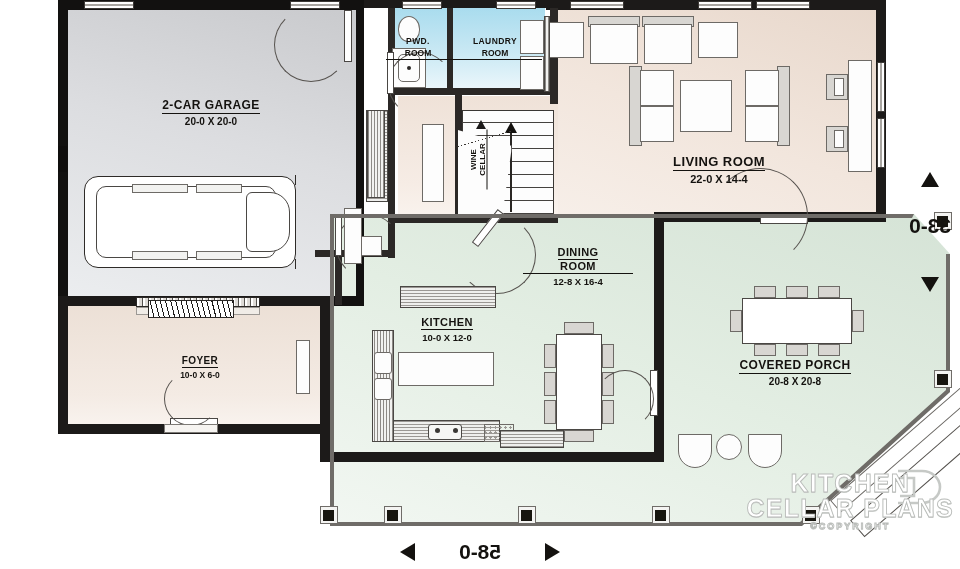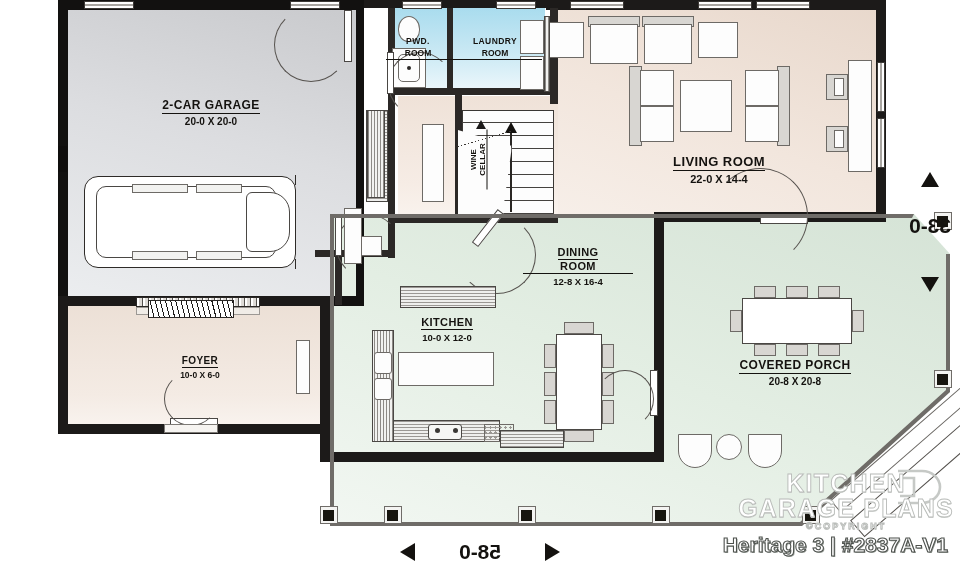--- a/index.html
+++ b/index.html
@@ -375,18 +375,17 @@
     <div class="tri tri-d" style="left:13px;bottom:0px;"></div>
   </div>
 
   <svg id="wmlogo" viewBox="0 0 56 40">
     <path d="M6 4 L30 4 A18 16 0 0 1 30 36 L6 36" fill="none" stroke="#c6c9c6" stroke-width="2.6"></path>
     <path d="M8 11 L22 11 L22 29 L8 29" fill="none" stroke="#c6c9c6" stroke-width="2.6"></path>
   </svg>
 
   <div id="wm">
     <div class="w1">KITCHEN</div>
-    <div class="w2">GARAGE PLANS</div>
+    <div class="w2">CELLAR PLANS</div>
     <div class="w3">©COPYRIGHT</div>
   </div>
 
-  <div id="plantitle">Heritage 3 | #2837A-V1</div>
 </div>
 
 </body></html>

